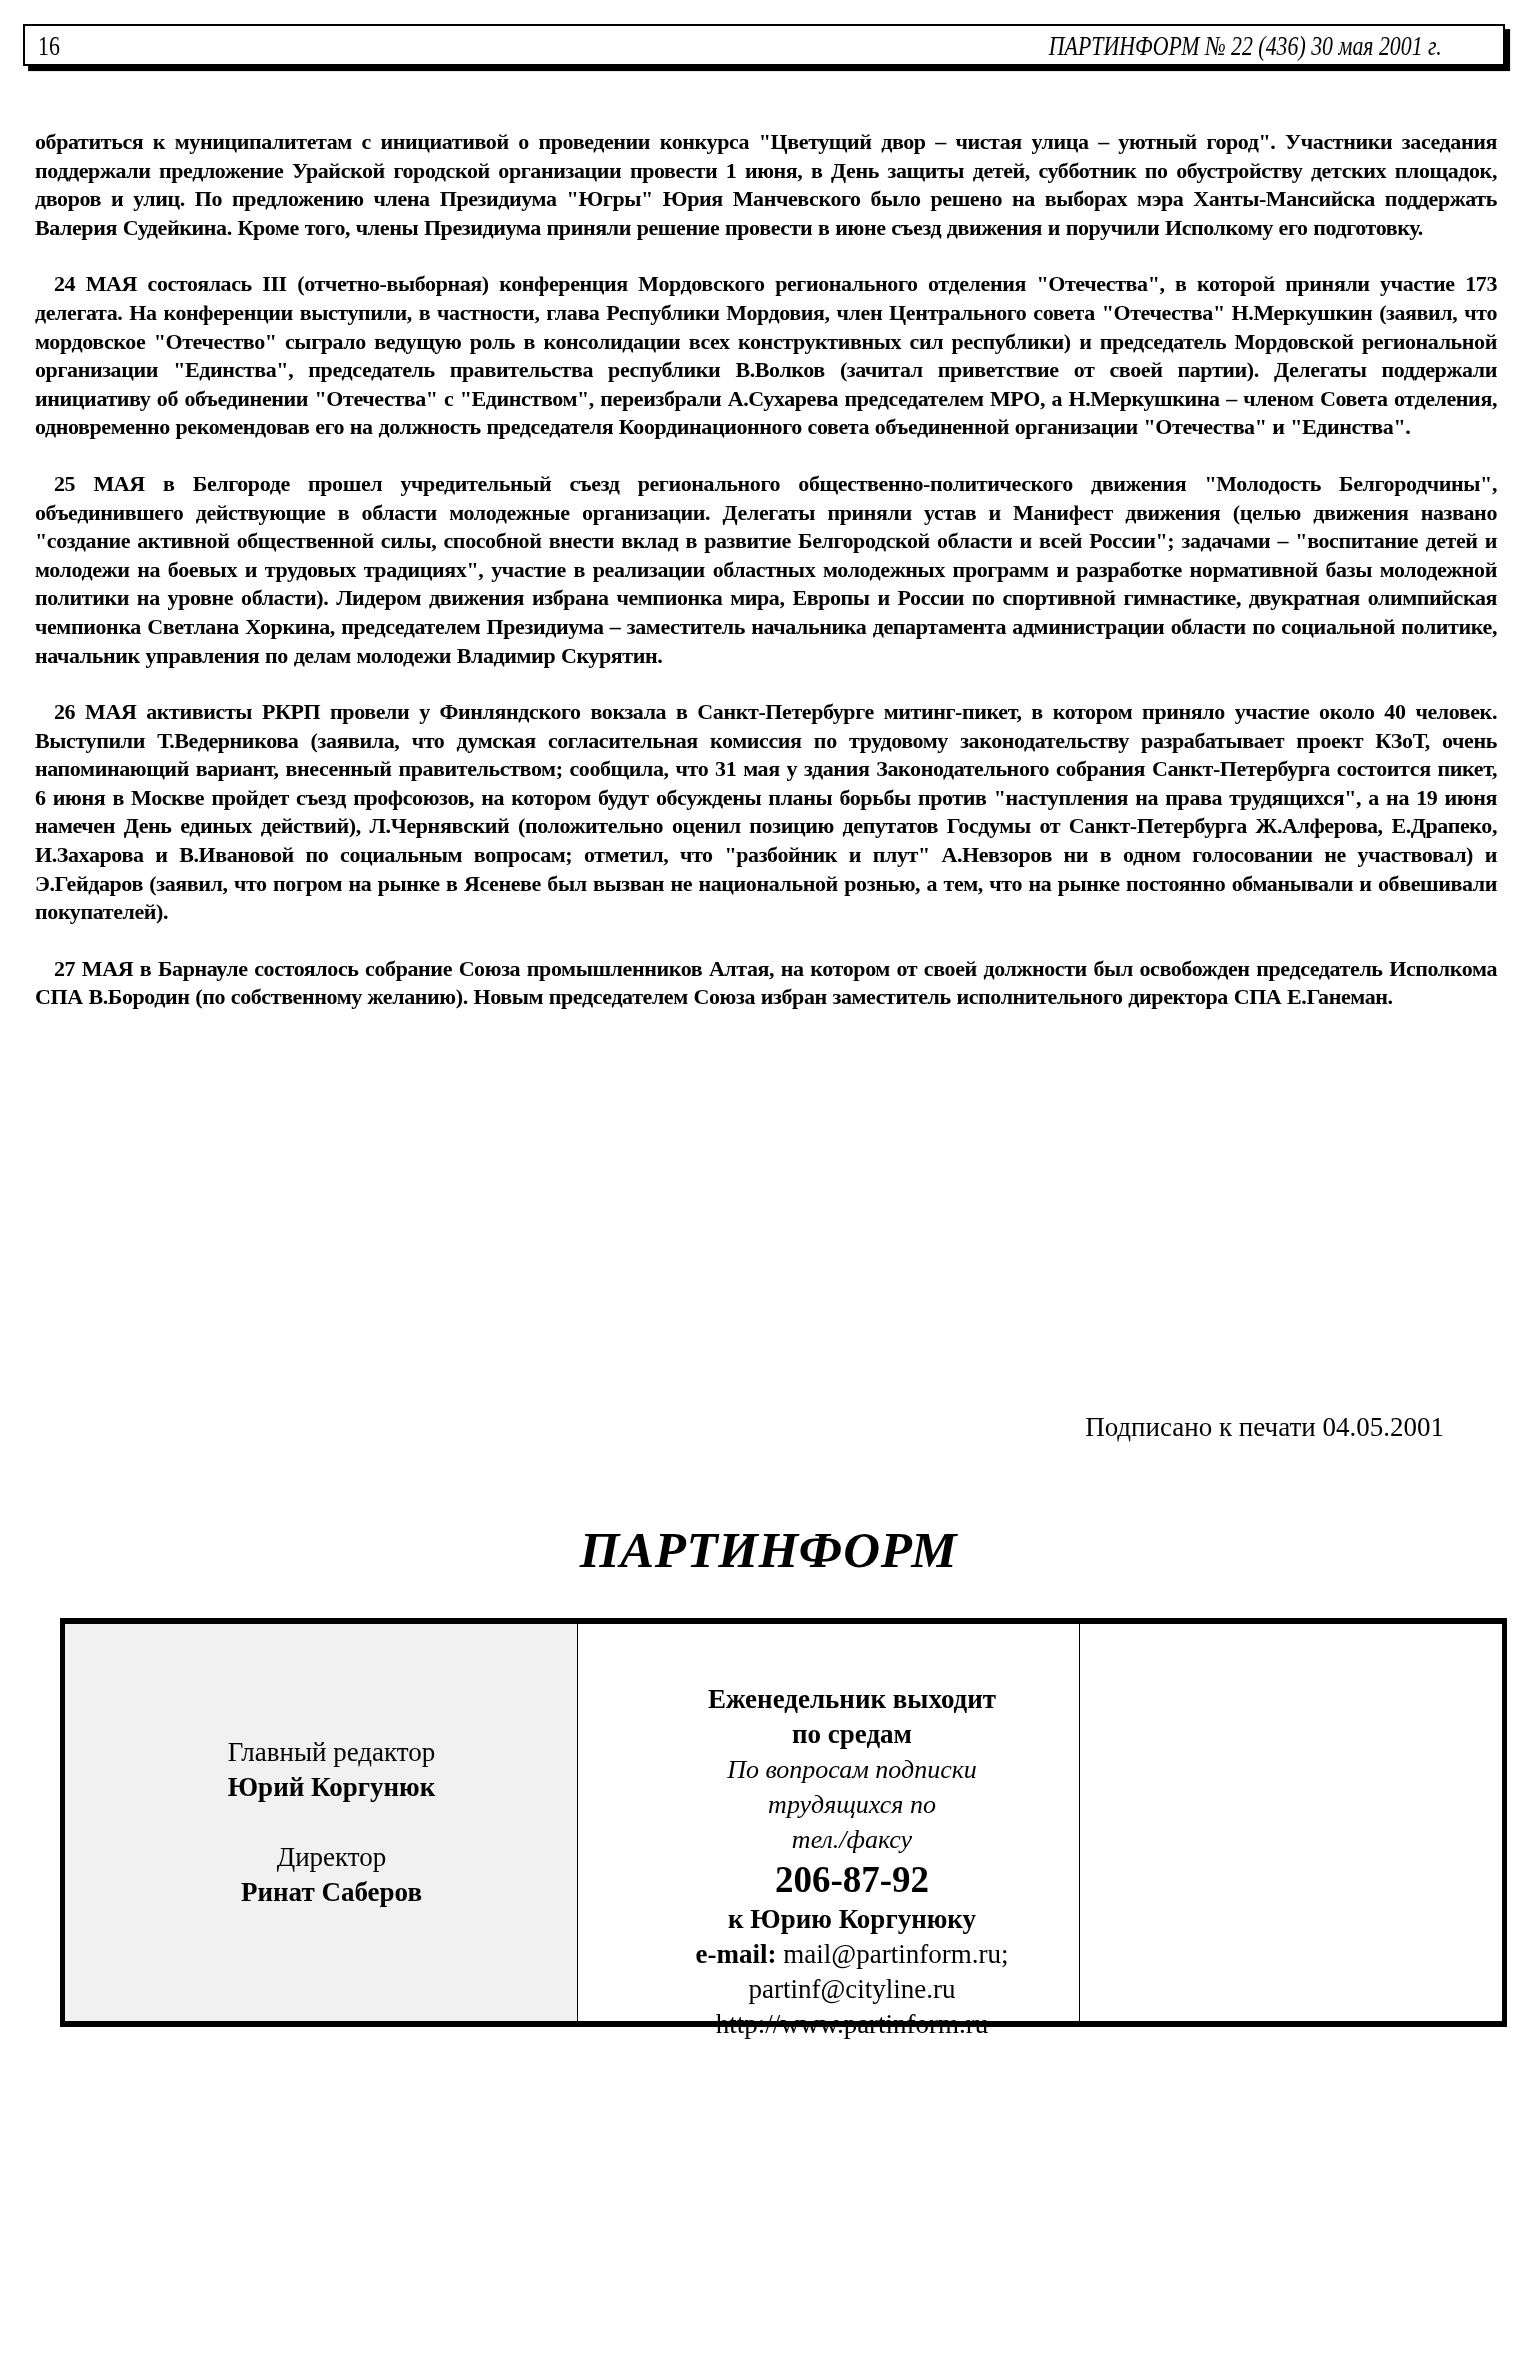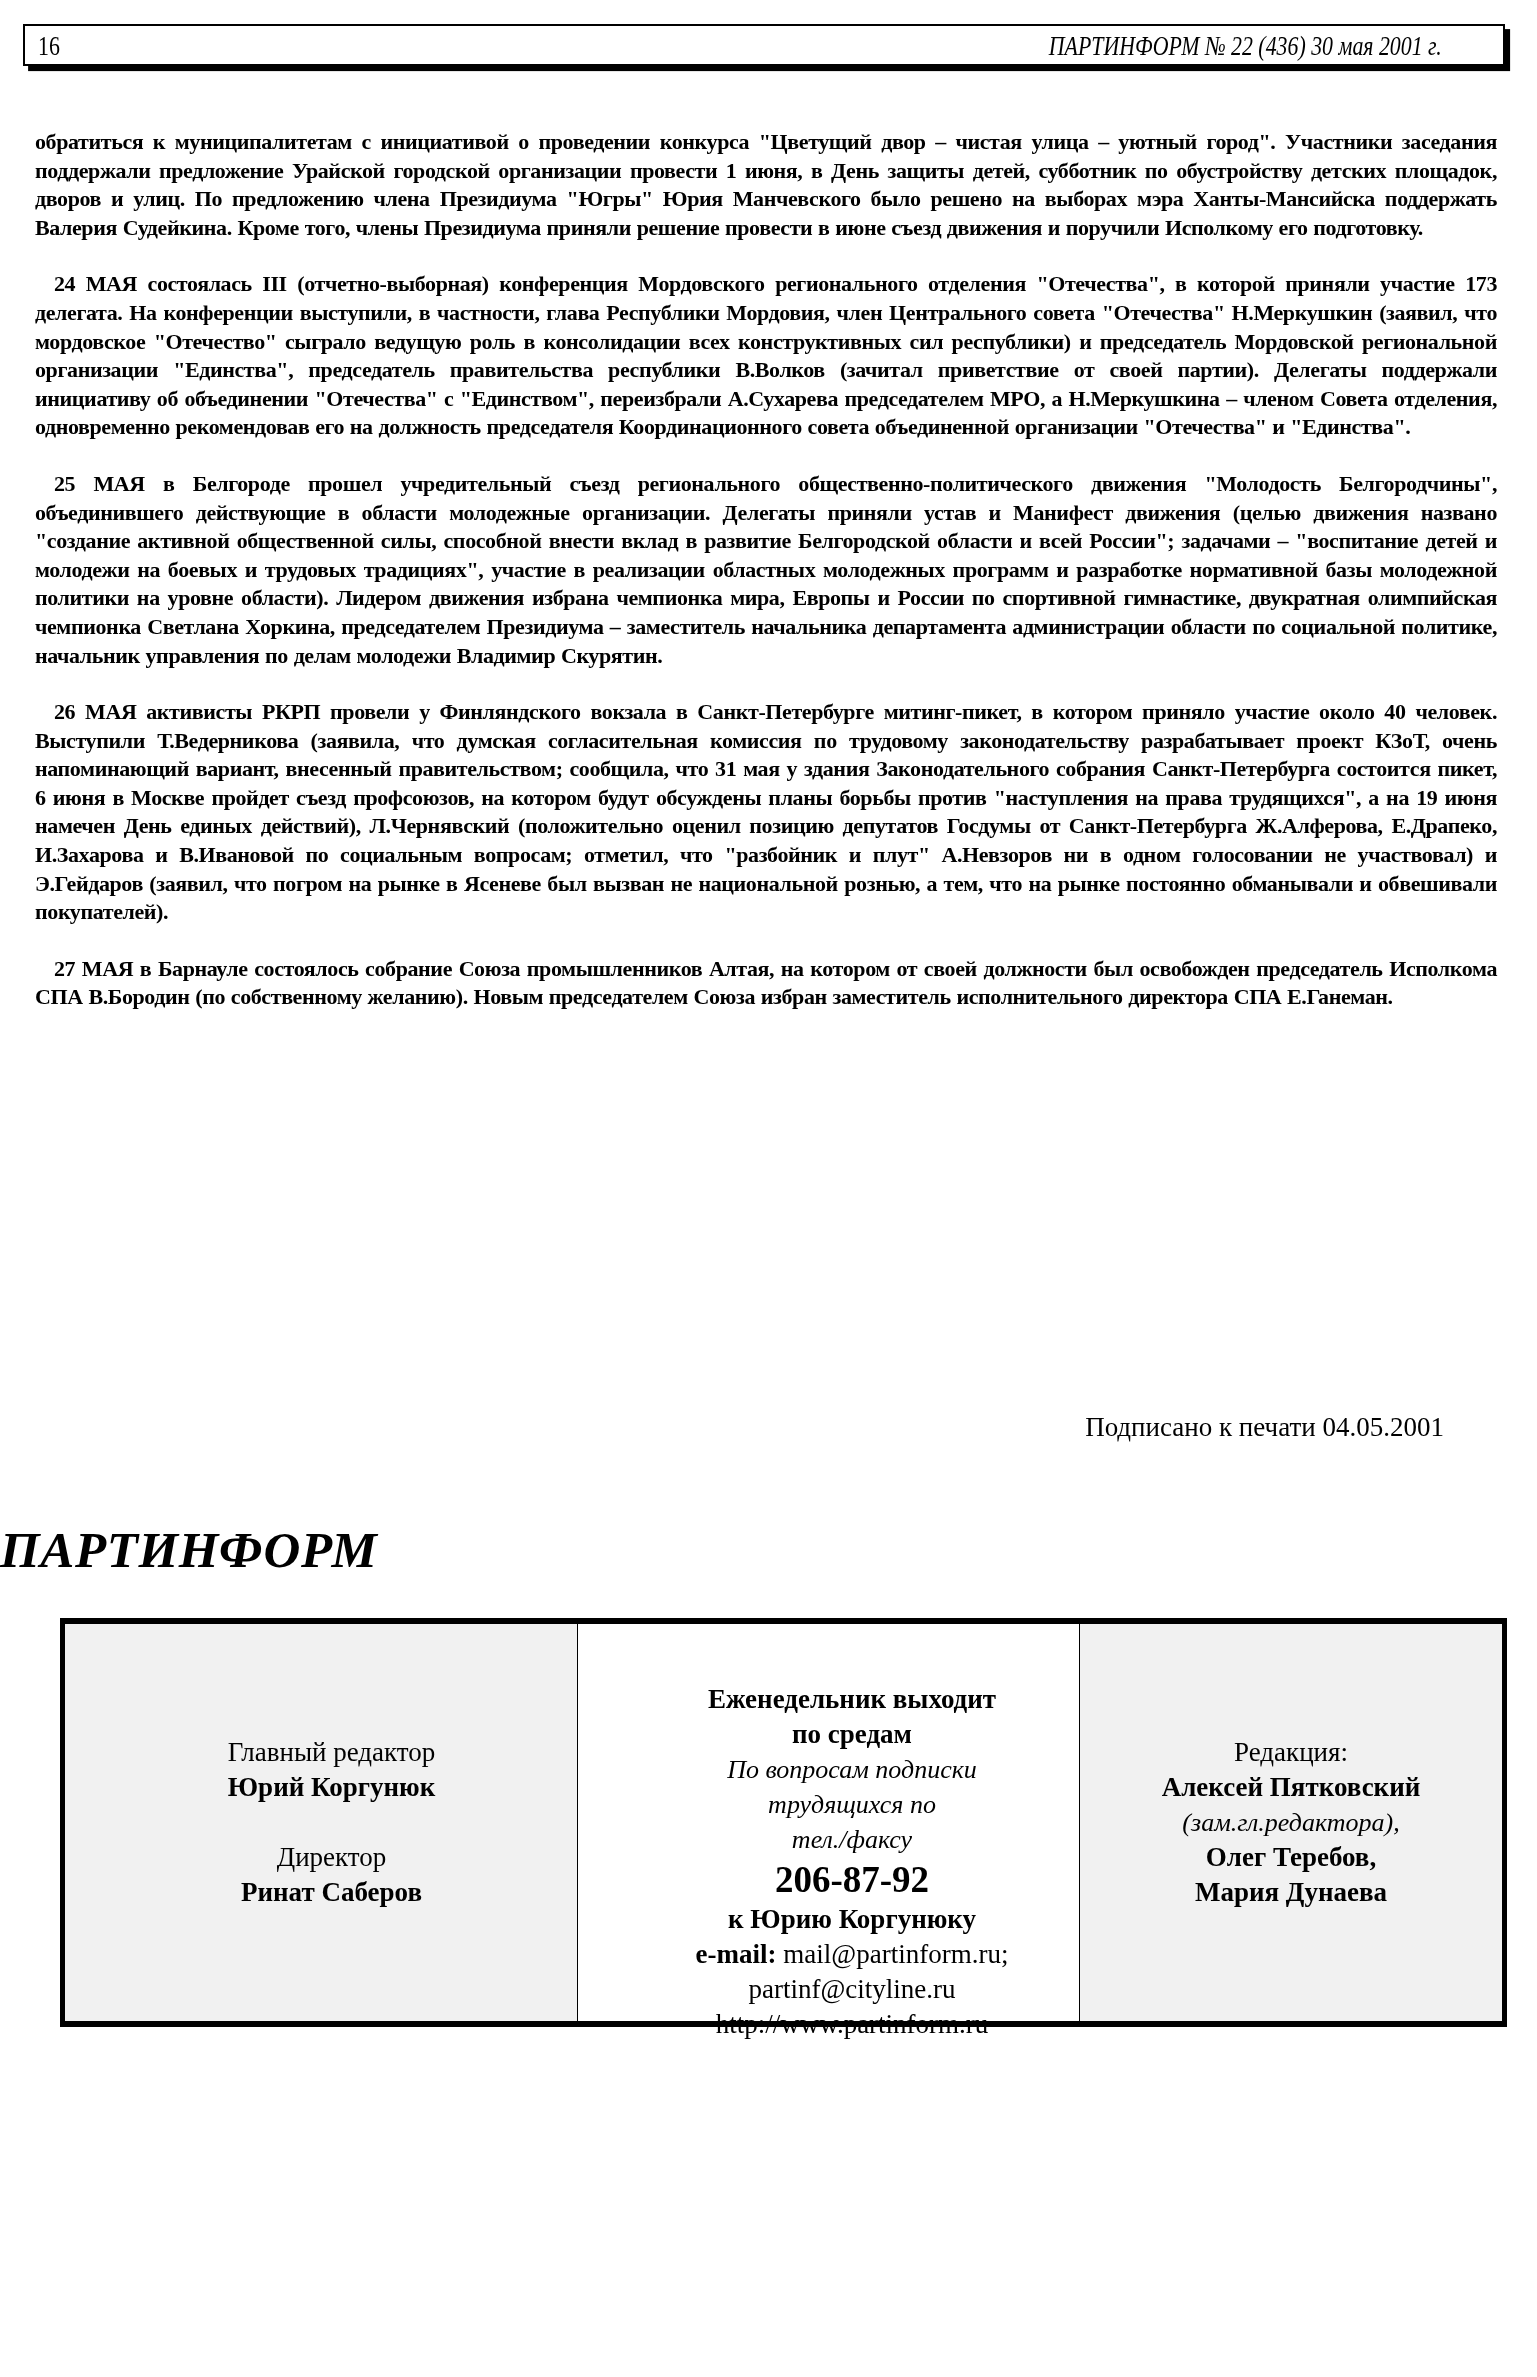--- a/index.html
+++ b/index.html
@@ -11,21 +11,21 @@
   .header-page { position: absolute; left: 13px; top: 3.8px; font-size: 28px;
                  transform: scaleX(0.78); transform-origin: left center; }
   .header-title { position: absolute; right: 61px; top: 3.8px; font-size: 28px; font-style: italic;
                   transform: scaleX(0.78); transform-origin: right center; white-space: nowrap; }
   .body-text { position: absolute; left: 35px; top: 128px; width: 1462px; }
   .para { font-weight: bold; font-size: 22px; line-height: 28.6px; text-align: justify;
           margin: 0 0 28px 0; letter-spacing: -0.4px; word-spacing: 0.6px; }
   .para .lead { font-weight: bold; margin-top: 28px; }
   .para.indent { text-indent: 19px; }
   .signed { position: absolute; right: 93px; top: 1412px; font-size: 27px; white-space: nowrap; }
-  .pub-title { position: absolute; left: 0; width: 1537px; top: 1521px; text-align: left;
+  .pub-title { position: absolute; left: 0; width: 1537px; top: 1521px; text-align: center;
                font-size: 51px; font-style: italic; font-weight: bold; letter-spacing: 0.6px; }
   .masthead { position: absolute; left: 60px; top: 1618px; width: 1437px; height: 397px;
               border: 5.1px solid #000; border-top-width: 6.4px; border-bottom-width: 6.4px;
               display: flex; box-sizing: content-box; }
   .col { height: 100%; display: flex; flex-direction: column; align-items: center;
          justify-content: center; text-align: center; }
   .col-left { width: 491px; background: #f1f1f1; border-right: 1.9px solid #000; padding-left: 21px; }
   .col-mid { width: 455px; background: #ffffff; border-right: 1.9px solid #000; padding-top: 13px;
              justify-content: flex-start; padding-top: 58px; box-sizing: border-box; margin-left: 47px; }
   .col-right { flex: 1; background: #f1f1f1; }
@@ -71,21 +71,14 @@
     <div class="mid-bold">по средам</div>
     <div class="mid-ital">По вопросам подписки</div>
     <div class="mid-ital">трудящихся по</div>
     <div class="mid-ital">тел./факсу</div>
     <div class="phone">206-87-92</div>
     <div class="mid-bold">к Юрию Коргунюку</div>
     <div class="mid-reg"><b>e-mail:</b> <span>mail@partinform.ru;</span></div>
     <div class="mid-reg">partinf@cityline.ru</div>
     <div class="mid-reg">http://www.partinform.ru</div>
   </div>
-  <div class="col col-right">
-    <div class="lbl">Редакция:</div>
-    <div class="nm">Алексей Пятковский</div>
-    <div class="ital-small">(зам.гл.редактора),</div>
-    <div class="nm">Олег Теребов,</div>
-    <div class="nm">Мария Дунаева</div>
-  </div>
 </div>
 
 
 </body></html>

